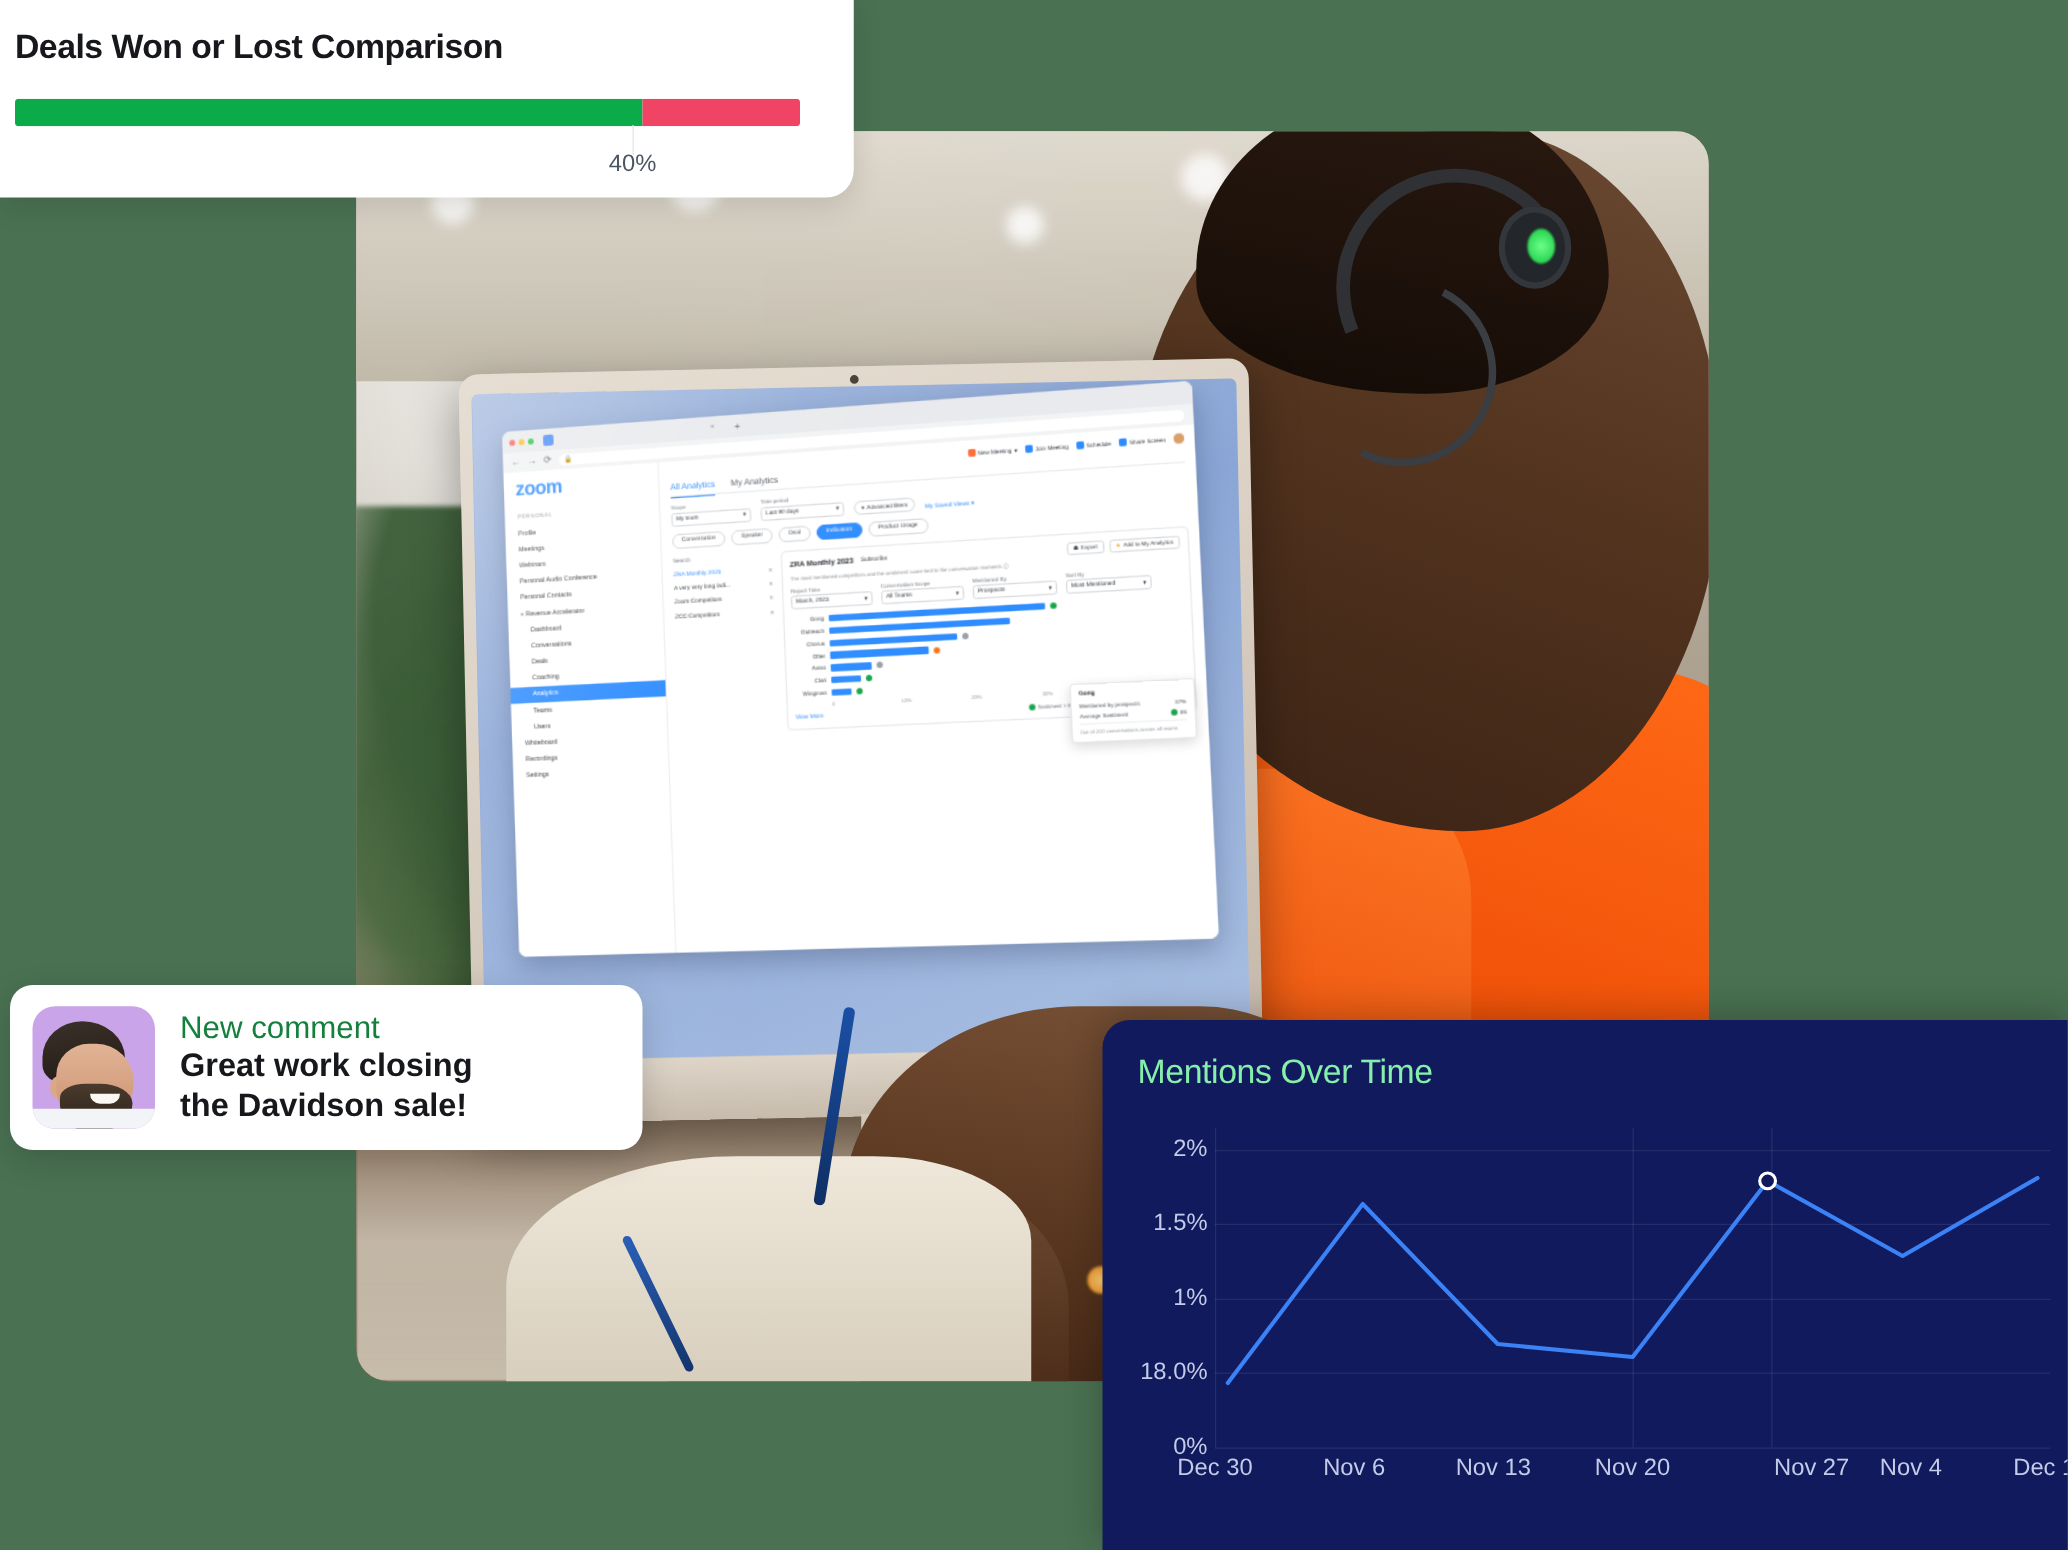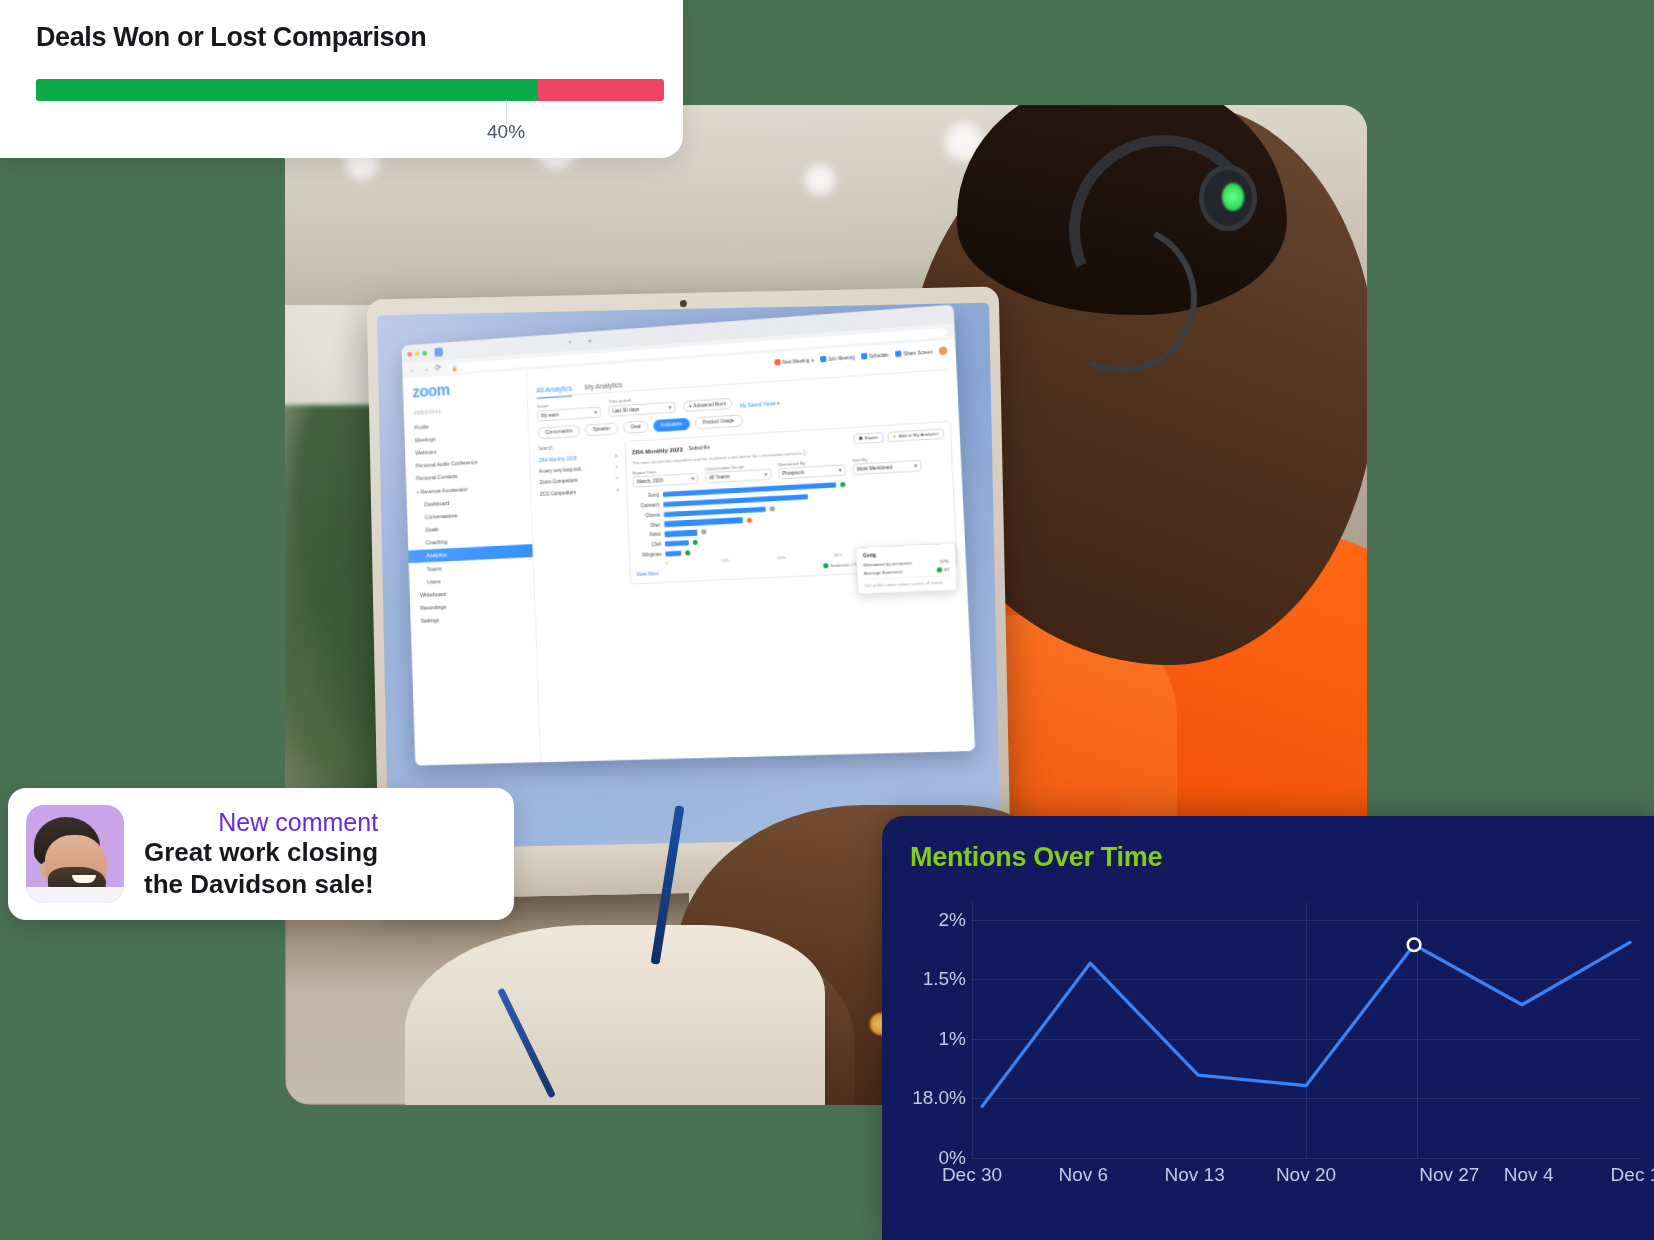--- a/index.html
+++ b/index.html
@@ -252,21 +252,21 @@
   .screen-sheen {
     position:absolute; inset:0; pointer-events:none;
     background: linear-gradient(118deg, rgba(255,255,255,.30) 0%, rgba(255,255,255,.05) 30%, rgba(255,255,255,0) 55%);
   }
   .imac-rot { transform: rotate(-1.2deg); transform-origin:center; }
 
   
   .deals-card {
     position:absolute; left:0; top:0; width:683px; height:158px;
     background:#fff; border-radius:0 0 22px 0;
-    padding:22px 28px 0 36px;
+    padding:22px 28px 0 12px;
     box-shadow: 0 6px 24px rgba(0,0,0,.12);
   }
   .deals-title { font-size:27px; font-weight:bold; color:#16181c; letter-spacing:-.4px; }
   .deals-bar { margin-top:26px; height:22px; border-radius:3px; overflow:hidden; display:flex; width:628px; }
   .deals-bar .won { background:#0bab4a; }
   .deals-bar .lost { background:#ef4464; }
   .deals-legend { margin-top:14px; display:flex; align-items:center; }
   .lg { display:flex; align-items:center; gap:9px; margin-right:26px; }
   .lg i { width:17px; height:17px; border-radius:3.5px; display:block; }
   .lg span { font-size:21px; color:#16181c; }
@@ -293,31 +293,31 @@
   .av-beard { position:absolute; left:22px; top:62px; width:58px; height:38px;
     border-radius:36% 46% 48% 40% / 30% 42% 60% 56%;
     background: linear-gradient(180deg,#4a3a2d,#2c211a); }
   .av-mouth { position:absolute; left:46px; top:70px; width:24px; height:8px;
     border-radius:0 0 12px 12px; background:#fbf7f3; }
   .av-ear { position:absolute; left:14px; top:56px; width:14px; height:18px;
     border-radius:50%; background:#d9a888; }
   .av-shoulder { position:absolute; left:0; bottom:0; width:100%; height:16px;
     background:#f2f4f7; }
   .cc-text { display:flex; flex-direction:column; }
-  .cc-label { font-size:25px; color:#6d28d9; line-height:1.18;text-align:right; }
+  .cc-label { font-size:25px; color:#15803d; line-height:1.18; }
   .cc-msg { font-size:26px; font-weight:bold; color:#16181c; line-height:1.22; }
 
   
   .mentions-card {
     position:absolute; left:882px; top:816px; width:772px; height:424px;
     background:#101a5c; border-radius:22px 0 0 0;
     padding:26px 0 0 28px; overflow:hidden;
     box-shadow: 0 -4px 30px rgba(0,0,0,.25);
   }
-  .mc-title { font-size:27px; font-weight:bold; color:#84cc16; letter-spacing:-.3px; }
+  .mc-title { font-size:27px; font-weight:normal; color:#86efac; letter-spacing:-.3px; }
   .mc-plot { position:absolute; left:28px; top:86px; width:730px; height:312px; }
   .mc-ylabels { position:absolute; left:0; top:0; width:62px; height:256px; }
   .mc-ylab { position:absolute; right:6px; font-size:19px; color:#c3cbe8; transform: translateY(-50%); }
   .mc-grid { position:absolute; left:62px; top:0; right:0; height:256px; }
   .mc-hline { position:absolute; left:0; right:0; height:1px; background:rgba(255,255,255,.09); }
   .mc-vline { position:absolute; top:0; bottom:0; width:1px; background:rgba(255,255,255,.09); }
   .mc-svg { position:absolute; left:62px; top:0; height:256px; }
   .mc-xlabels { position:absolute; left:62px; top:262px; right:0; height:30px; }
   .mc-xlab { position:absolute; font-size:19px; color:#c3cbe8; transform: translateX(-50%); white-space:nowrap; }
 </style>

